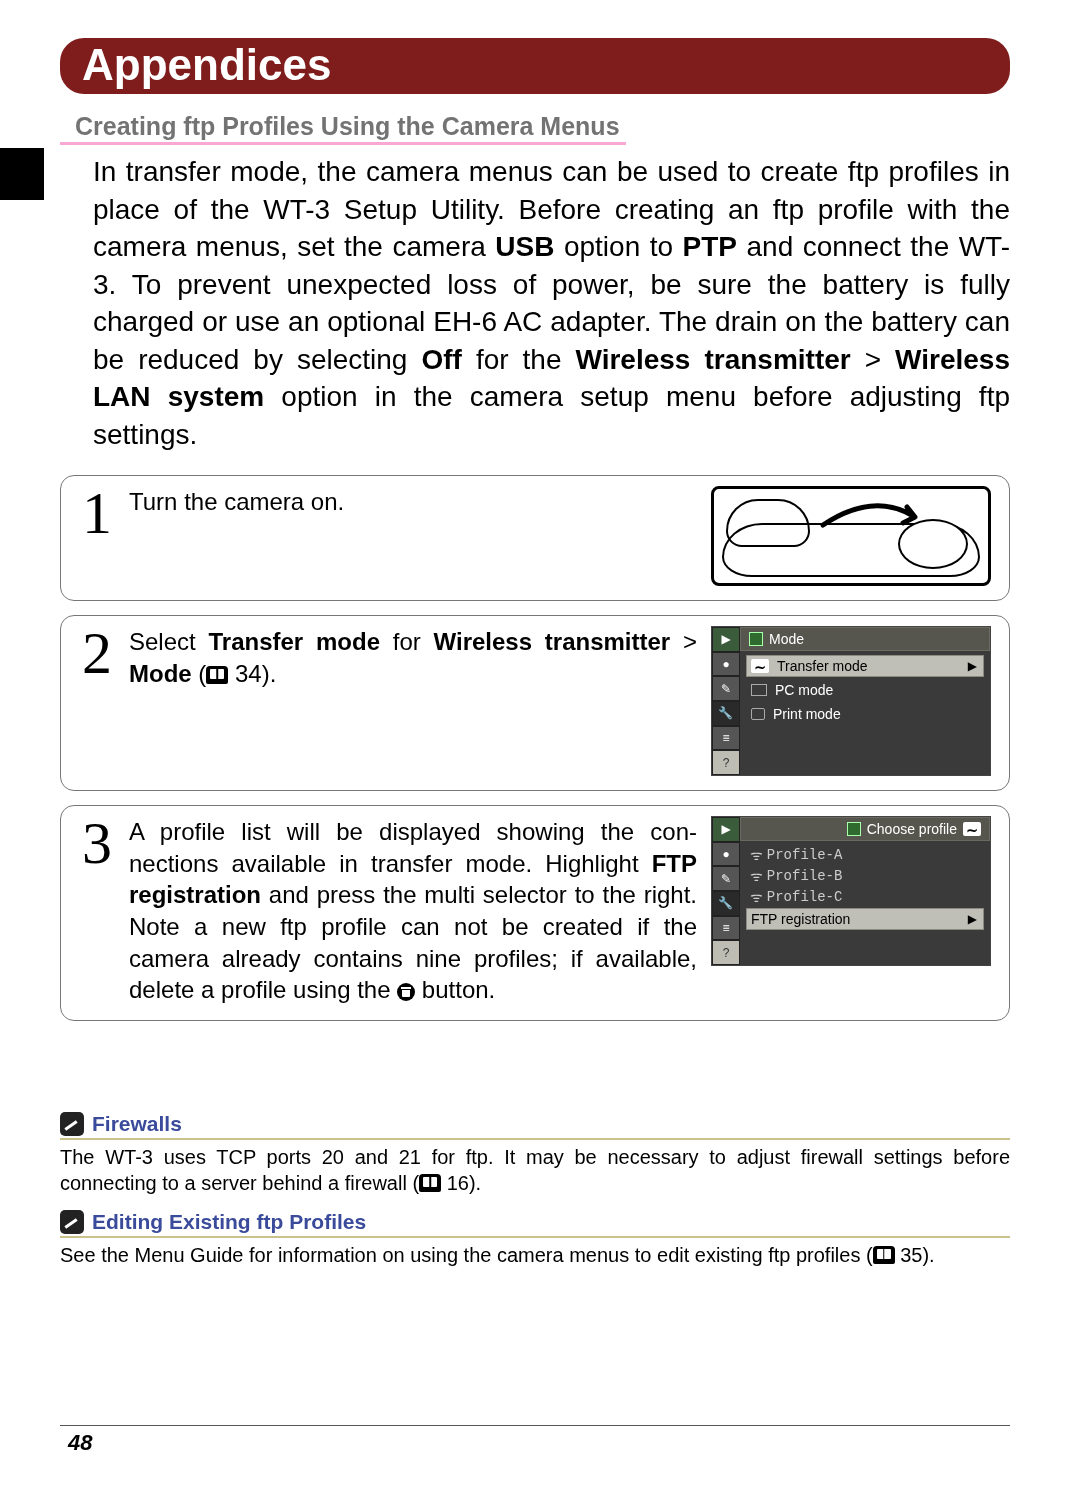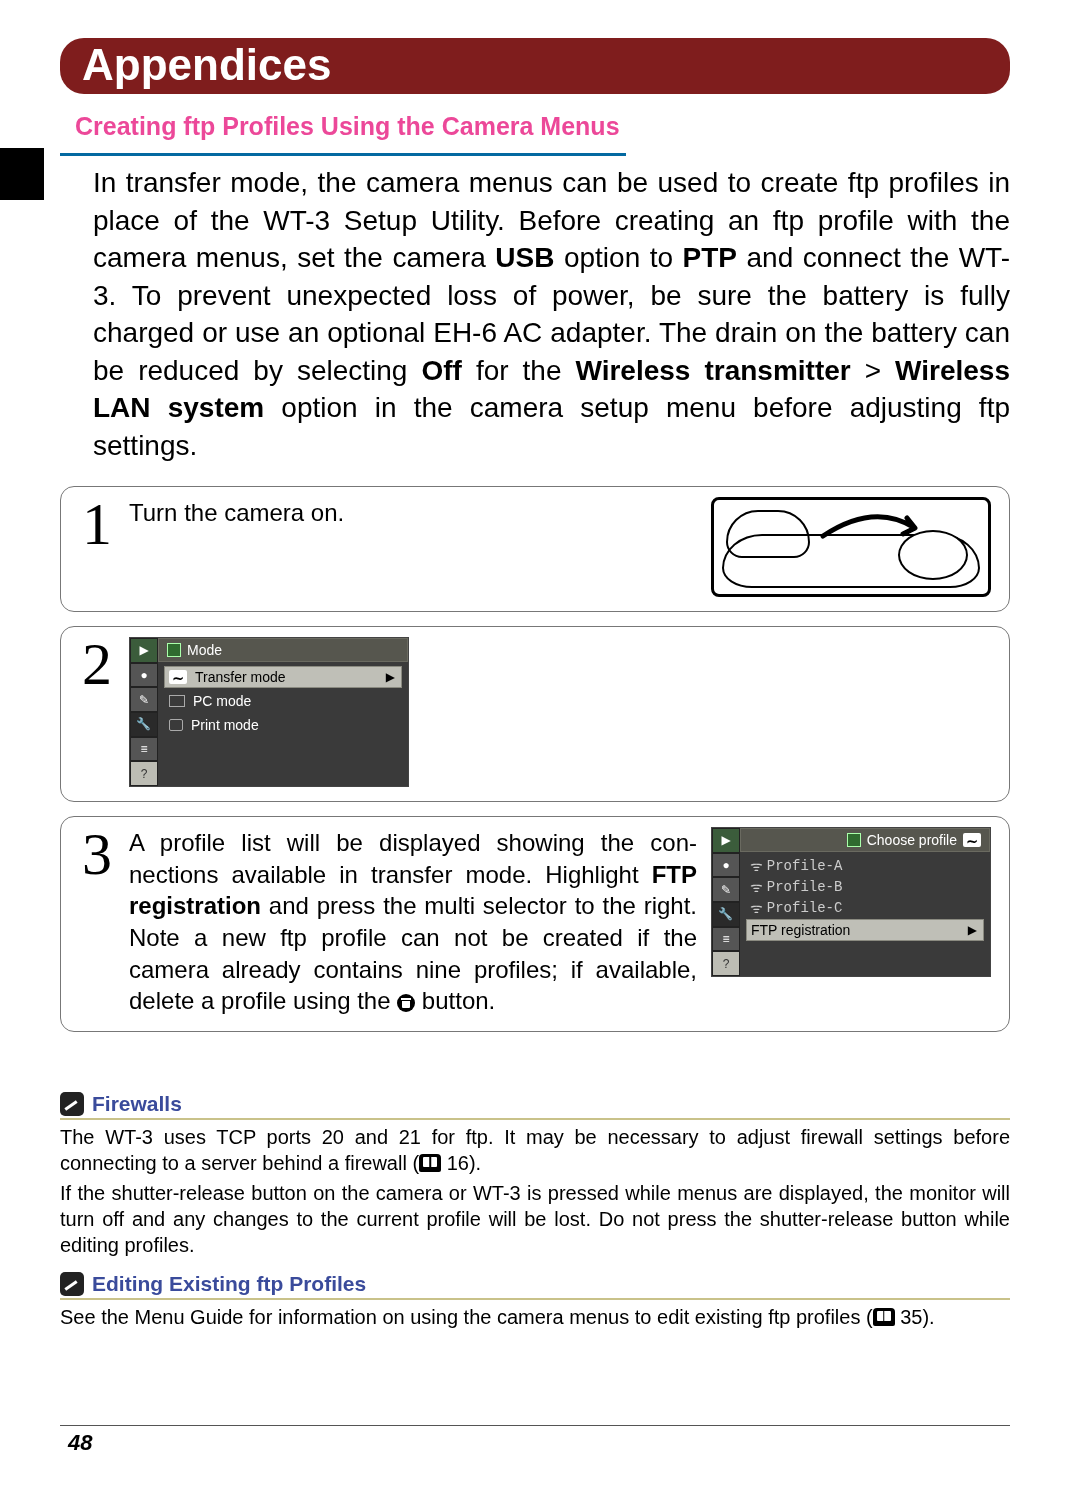--- a/index.html
+++ b/index.html
@@ -30,23 +30,23 @@
     left: 0;
     top: 148px;
     width: 44px;
     height: 52px;
     background: #000;
   }
   .section-heading {
     display: inline-block;
     font-weight: 700;
     font-size: 25px;
-    color: #ec4899;
-    border-bottom: 3px solid #0369a1;
-    padding: 0 6px 12px 15px;
+    color: #737373;
+    border-bottom: 3px solid #f9a8d4;
+    padding: 0 6px 1px 15px;
     margin-bottom: 8px;
   }
   .intro {
     font-size: 28px;
     line-height: 1.34;
     text-align: justify;
     margin-bottom: 22px;
     margin-left: 33px;
   }
   .intro b { font-weight: 700; }
@@ -167,21 +167,21 @@
   }
   .menu-item.hi { background:#bfbfb7; color:#000; border-color:#8a8a80; }
   .menu-item .arr {
     position:absolute; right:6px; font-size:12px;
   }
   .menu-shot.profiles .menu-body .pline {
     color:#ccc; font-family:"Courier New", monospace; font-size:14px;
     padding:0 4px; display:flex; align-items:center; gap:4px;
   }
   
-  .notes { margin-top: 60px; }
+  .notes { margin-top: 91px; }
   .note-head {
     display:flex; align-items:center; gap:8px;
     color:#3a4b9b; font-weight:700; font-size:21px;
     border-bottom: 2px solid #c9c28a;
     padding-bottom: 2px;
     margin-top: 14px;
   }
   .pencil-badge {
     display:inline-block; width:24px; height:24px; border-radius:5px;
     background:#222; position:relative;
@@ -233,20 +233,23 @@
             <path d="M4 26 Q 55 -8 96 18 L88 8 M96 18 L84 24" fill="none" stroke="#000" stroke-width="5" stroke-linecap="round" stroke-linejoin="round"></path>
           </svg>
       </div>
     </div>
   </div>
 </div>
 
 
 <div class="step-box">
   <div class="step-num">2</div>
+  <div class="step-text">
+    <span>Select </span><b>Transfer mode</b><span> for </span><b>Wireless transmit­ter</b><span> &gt; </span><b>Mode</b><span> (</span><span class="book-icon"></span><span> 34).</span>
+  </div>
   <div class="step-img">
     <div class="menu-shot">
       <div class="menu-side">
         <div style="background:#3b5c3b">▶</div>
         <div style="background:#555">●</div>
         <div style="background:#555">✎</div>
         <div style="background:#2a2a2a;color:#efc94c">🔧</div>
         <div style="background:#555">≡</div>
         <div style="background:#bdbdb4;color:#333">?</div>
       </div>
@@ -325,21 +328,20 @@
 
 <div class="notes">
   <div class="note-head">
     <span class="pencil-badge"></span>
     <span>Firewalls</span>
   </div>
   <p class="note-body">
     <span>The WT-3 uses TCP ports 20 and 21 for ftp.  It may be necessary to adjust firewall settings before connecting to a server behind a firewall (</span><span class="book-icon"></span><span> 16).</span>
   </p>
 
-  <p class="note-body">If the shutter-release button on the camera or WT-3 is pressed while menus are displayed, the monitor will turn off and any changes to the current profile will be lost.  Do not press the shutter-release button while editing profiles.</p>
 
   <div class="note-head">
     <span class="pencil-badge"></span>
     <span>Editing Existing ftp Profiles</span>
   </div>
   <p class="note-body">
     <span>See the Menu Guide for information on using the camera menus to edit existing ftp profiles (</span><span class="book-icon"></span><span> 35).</span>
   </p>
 </div>
 

